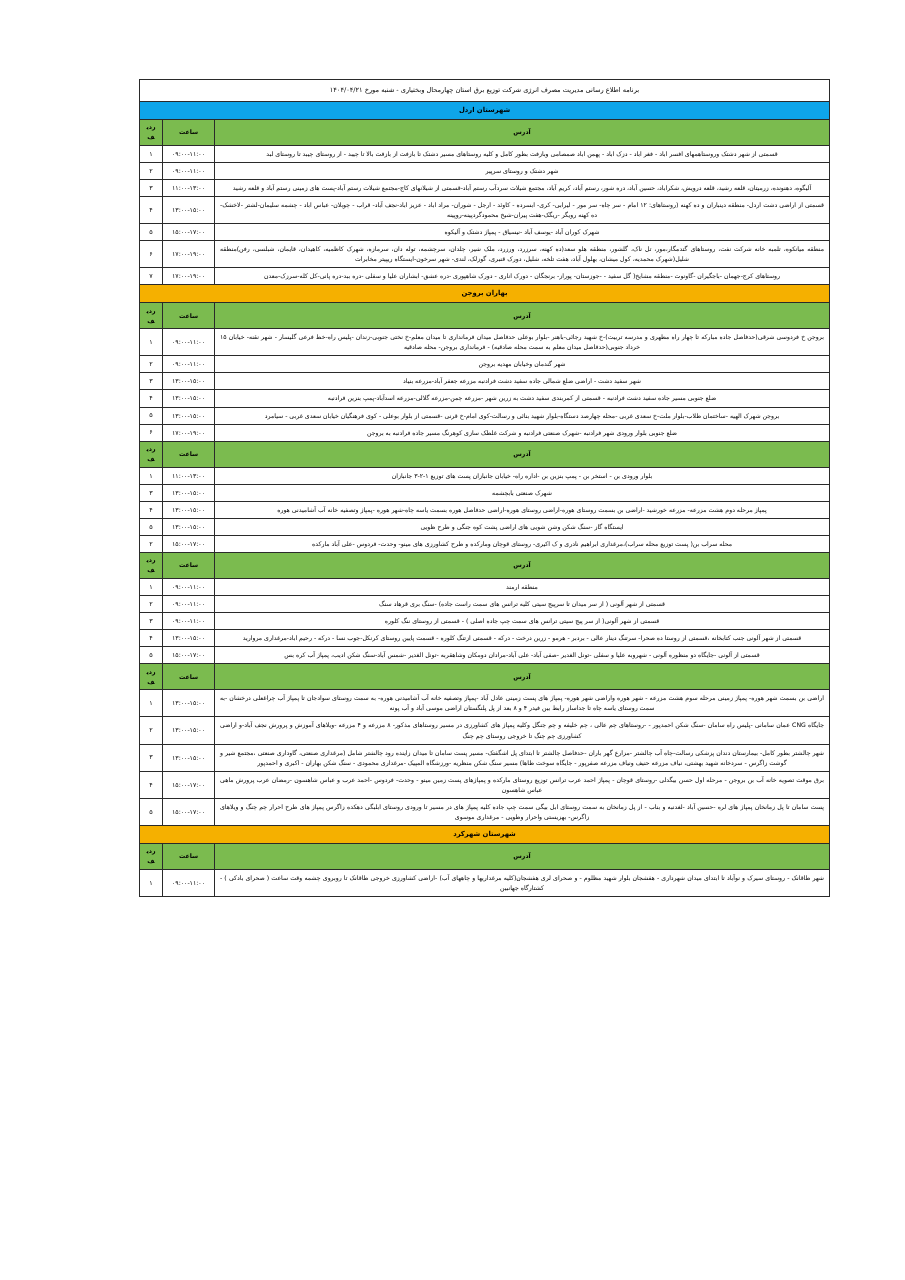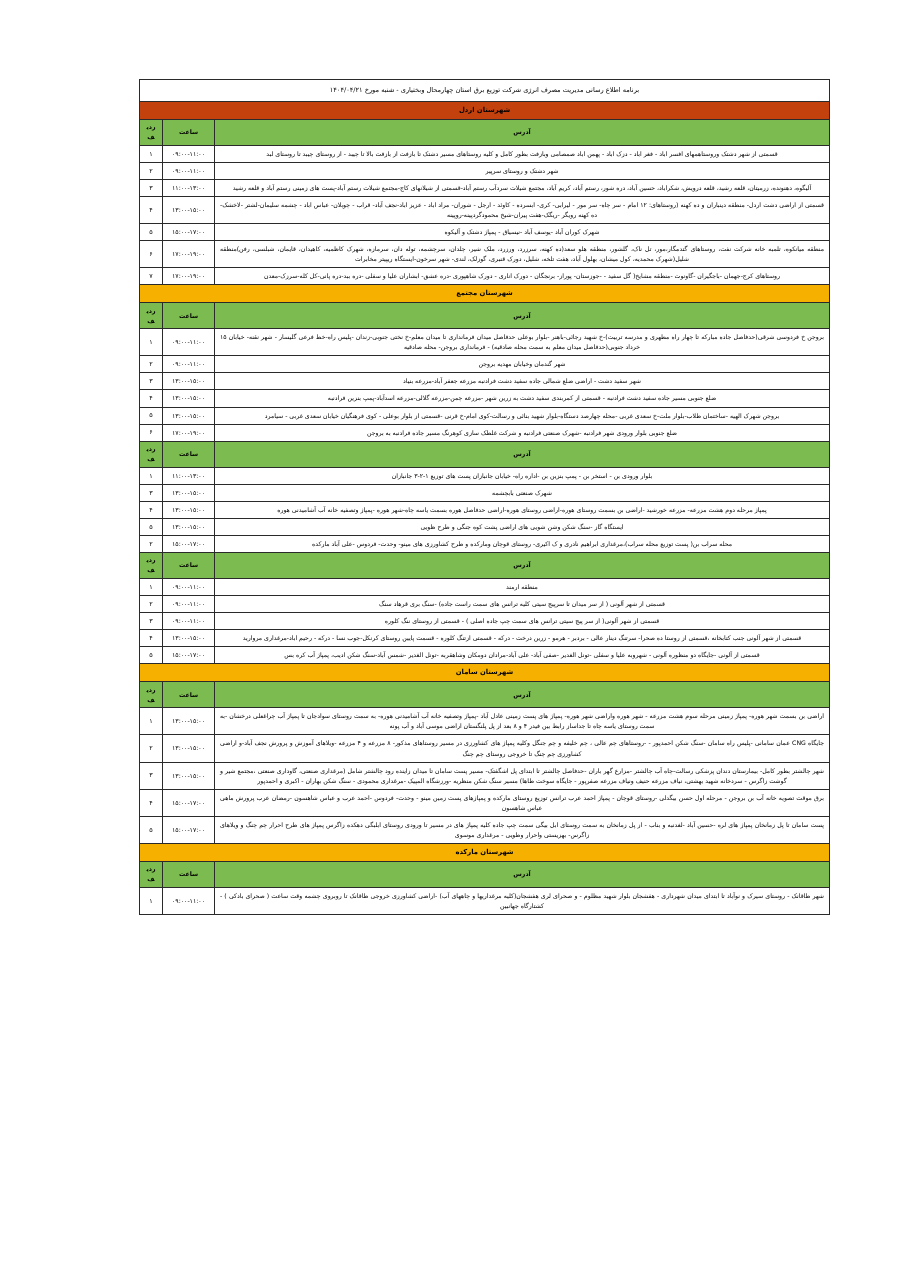--- a/index.html
+++ b/index.html
@@ -104,21 +104,21 @@
     <colgroup>
       <col class="c-addr">
       <col class="c-time">
       <col class="c-row">
     </colgroup>
     <tbody id="table-body">
         <tr class="title-row">
           <td colspan="3" style="border-color: rgb(42, 42, 42);">برنامه اطلاع رسانی مدیریت مصرف انرژی شرکت توزیع برق استان چهارمحال وبختیاری  - شنبه مورخ ۱۴۰۴/۰۴/۲۱</td>
         </tr>
         <tr class="section-row">
-          <td colspan="3" style="background: #c2410c; border-color: rgb(42, 42, 42);">شهرستان اردل</td>
+          <td colspan="3" style="background: #0ea5e9; border-color: rgb(42, 42, 42);">شهرستان اردل</td>
         </tr>
         <tr class="colhead-row">
           <td style="background: rgb(123, 187, 79); border-color: rgb(42, 42, 42);">آدرس</td>
           <td style="background: rgb(123, 187, 79); border-color: rgb(42, 42, 42);">ساعت</td>
           <td style="background: rgb(123, 187, 79); border-color: rgb(42, 42, 42);">ردیف</td>
         </tr>
         <tr class="data-row">
           <td class="addr" style="border-color: rgb(42, 42, 42);">قسمتی از شهر دشتک وروستاهمهای افسر اباد - فغر اباد - دزک اباد - پهمن اباد  صمصامی وبازفت بطور کامل و کلیه روستاهای مسیر دشتک تا بازفت از بازفت بالا تا چیبد - از روستای چیبد تا روستای لبد</td>
           <td class="time" style="border-color: rgb(42, 42, 42);">۰۹:۰۰-۱۱:۰۰</td>
           <td class="num" style="border-color: rgb(42, 42, 42);">۱</td>
@@ -147,21 +147,21 @@
           <td class="addr" style="border-color: rgb(42, 42, 42);">منطقه میانکوه، تلمبه خانه شرکت نفت، روستاهای گتدمگار،مور، تل ناک، گلشور، منطقه هلو سعد(ده کهنه، سرزرد، ورزرد، ملک شیر، چلدان، سرچشمه، توله دان، سرمازه، شهرک کاظمیه، کاهیدان، قایمان، شبلسی، رفن)منطقه شلیل(شهرک محمدیه، کول میشان، بهلول آباد، هفت تلخه، شلیل، دورک قنبری، گوزلک، لندی- شهر سرخون-ایستگاه ریپیتر مخابرات</td>
           <td class="time" style="border-color: rgb(42, 42, 42);">۱۷:۰۰-۱۹:۰۰</td>
           <td class="num" style="border-color: rgb(42, 42, 42);">۶</td>
         </tr>
         <tr class="data-row">
           <td class="addr" style="border-color: rgb(42, 42, 42);">روستاهای کرج-جهمان -باجگیران -گاونوت -منطقه مشایخ( گل سفید - -جوزستان- پوراز- برنجگان - دورک اناری - دورک شاهپوری -دره عشق- ابشاران علیا و سفلی  -دره ببد-دره پانی-کل کله-سرزک-معدن</td>
           <td class="time" style="border-color: rgb(42, 42, 42);">۱۷:۰۰-۱۹:۰۰</td>
           <td class="num" style="border-color: rgb(42, 42, 42);">۷</td>
         </tr>
         <tr class="section-row">
-          <td colspan="3" style="background: rgb(245, 176, 0); border-color: rgb(42, 42, 42);">شهرستان مجتمع</td>
+          <td colspan="3" style="background: rgb(245, 176, 0); border-color: rgb(42, 42, 42);">بهاران بروجن</td>
         </tr>
         <tr class="colhead-row">
           <td style="background: rgb(123, 187, 79); border-color: rgb(42, 42, 42);">آدرس</td>
           <td style="background: rgb(123, 187, 79); border-color: rgb(42, 42, 42);">ساعت</td>
           <td style="background: rgb(123, 187, 79); border-color: rgb(42, 42, 42);">ردیف</td>
         </tr>
         <tr class="data-row">
           <td class="addr" style="border-color: rgb(42, 42, 42);">بروجن خ فردوسی شرقی(حدفاصل جاده مبارکه تا چهار راه مطهری و مدرسه تربیت)-خ شهید رجائی-باهنر -بلوار بوعلی حدفاصل میدان فرمانداری تا میدان معلم-خ نختی جنوبی-زندان -پلیس راه-خط فرعی گلیسار - شهر نقنه- خیابان ۱۵ خرداد جنوبی(حدفاصل میدان معلم به سمت محله صادقیه) - فرمانداری بروجن- محله صادقیه</td>
           <td class="time" style="border-color: rgb(42, 42, 42);">۰۹:۰۰-۱۱:۰۰</td>
           <td class="num" style="border-color: rgb(42, 42, 42);">۱</td>
@@ -244,55 +244,52 @@
         <tr class="data-row">
           <td class="addr" style="border-color: rgb(42, 42, 42);">قسمتی از شهر آلونی جنب کتابخانه ،قسمتی از روستا  ده صحرا- سرتنگ دینار عالی - بردبر - هرمو - زرین درخت - درکه  - قسمتی ازتنگ کلوره - قسمت پایین روستای کرنکل-جوب نسا  - درکه  -  رحیم اباد-مرغداری مروارید</td>
           <td class="time" style="border-color: rgb(42, 42, 42);">۱۳:۰۰-۱۵:۰۰</td>
           <td class="num" style="border-color: rgb(42, 42, 42);">۴</td>
         </tr>
         <tr class="data-row">
           <td class="addr" style="border-color: rgb(42, 42, 42);">قسمتی از آلونی -جایگاه دو منظوره آلونی - شهروبه علیا و سفلی -تونل الغدیر -صفی آباد- علی آباد-مرادان دومکان وشاهقربه -تونل الغدیر -شمس آباد-سنگ شکن ادیب، پمپاژ آب کره بس</td>
           <td class="time" style="border-color: rgb(42, 42, 42);">۱۵:۰۰-۱۷:۰۰</td>
           <td class="num" style="border-color: rgb(42, 42, 42);">۵</td>
         </tr>
+        <tr class="colhead-row">
+          <td style="background: rgb(123, 187, 79); border-color: rgb(42, 42, 42);">آدرس</td>
+          <td style="background: rgb(123, 187, 79); border-color: rgb(42, 42, 42);">ساعت</td>
+          <td style="background: rgb(123, 187, 79); border-color: rgb(42, 42, 42);">ردیف</td>
+        </tr>
+        <tr class="data-row">
+          <td class="addr" style="border-color: rgb(42, 42, 42);">اراضی بن بسمت شهر هوره- پمپاژ زمینی مرحله سوم هشت مزرعه - شهر هوره واراضی شهر  هوره- پمپاژ های پست زمینی عادل آباد -پمپاژ وتصفیه خانه آب آشامیدنی هوره- به سمت روستای سوادجان تا پمپاژ آب چراغعلی درخشان -به سمت  روستای یاسه چاه تا جداساز رابط بین فیدر ۴ و ۸ بعد از پل پلنگستان اراضی موسی آباد و آب پونه</td>
+          <td class="time" style="border-color: rgb(42, 42, 42);">۱۳:۰۰-۱۵:۰۰</td>
+          <td class="num" style="border-color: rgb(42, 42, 42);">۱</td>
+        </tr>
+        <tr class="data-row">
+          <td class="addr" style="border-color: rgb(42, 42, 42);">جایگاه CNG عمان سامانی -پلیس راه سامان -سنگ شکن احمدپور - -روستاهای چم عالی ، چم خلیفه و چم جنگل وکلیه پمپاژ های کشاورزی در مسیر روستاهای مذکور- ۸ مزرعه و ۴ مزرعه -ویلاهای آموزش و پرورش نجف آباد-و اراضی کشاورزی چم چنگ  تا خروجی روستای چم چنگ</td>
+          <td class="time" style="border-color: rgb(42, 42, 42);">۱۳:۰۰-۱۵:۰۰</td>
+          <td class="num" style="border-color: rgb(42, 42, 42);">۲</td>
+        </tr>
+        <tr class="data-row">
+          <td class="addr" style="border-color: rgb(42, 42, 42);">شهر چالشتر بطور کامل- بیمارستان دندان پزشکی رسالت-چاه آب چالشتر -مزارع گهر باران -حدفاصل چالشتر تا ابتدای پل اشگفتک- مسیر پست سامان تا میدان زاینده رود چالشتر شامل (مرغداری صنعتی، گاوداری صنعتی ،مجتمع شیر و گوشت زاگرس - سردخانه شهید بهشتی، نیاف مزرعه حنیف ونیاف مزرعه صفرپور - جایگاه سوخت طاها)  مسیر سنگ شکن منظریه -ورزشگاه المپیک -مرغداری محمودی - سنگ شکن بهاران - اکبری و احمدپور</td>
+          <td class="time" style="border-color: rgb(42, 42, 42);">۱۳:۰۰-۱۵:۰۰</td>
+          <td class="num" style="border-color: rgb(42, 42, 42);">۳</td>
+        </tr>
+        <tr class="data-row">
+          <td class="addr" style="border-color: rgb(42, 42, 42);">برق موقت تصویه خانه آب بن بروجن - مرحله اول حسن بیگدلی -روستای قوچان - پمپاژ احمد عرب ترانس توزیع روستای مارکده و پمپاژهای پست زمین مینو - وحدت- فردوس -احمد عرب و عباس شاهسون -رمضان عرب پرورش ماهی عباس شاهسون</td>
+          <td class="time" style="border-color: rgb(42, 42, 42);">۱۵:۰۰-۱۷:۰۰</td>
+          <td class="num" style="border-color: rgb(42, 42, 42);">۴</td>
+        </tr>
+        <tr class="data-row">
+          <td class="addr" style="border-color: rgb(42, 42, 42);">پست سامان تا پل زمانخان  پمپاژ های لره -حسین آباد -لغدنبه و بناب  - از پل زمانخان به سمت روستای  ابل بیگی سمت چپ جاده کلیه پمپاژ های در مسیر تا ورودی روستای ابلبگی دهکده زاگرس پمپاژ های طرح احرار چم چنگ و ویلاهای زاگرس- بهزیستی واحرار وطویی - مرغداری موسوی</td>
+          <td class="time" style="border-color: rgb(42, 42, 42);">۱۵:۰۰-۱۷:۰۰</td>
+          <td class="num" style="border-color: rgb(42, 42, 42);">۵</td>
+        </tr>
         <tr class="section-row">
-          <td colspan="3" style="background: rgb(245, 176, 0); border-color: rgb(42, 42, 42);">شهرستان سامان</td>
-        </tr>
-        <tr class="colhead-row">
-          <td style="background: rgb(123, 187, 79); border-color: rgb(42, 42, 42);">آدرس</td>
-          <td style="background: rgb(123, 187, 79); border-color: rgb(42, 42, 42);">ساعت</td>
-          <td style="background: rgb(123, 187, 79); border-color: rgb(42, 42, 42);">ردیف</td>
-        </tr>
-        <tr class="data-row">
-          <td class="addr" style="border-color: rgb(42, 42, 42);">اراضی بن بسمت شهر هوره- پمپاژ زمینی مرحله سوم هشت مزرعه - شهر هوره واراضی شهر  هوره- پمپاژ های پست زمینی عادل آباد -پمپاژ وتصفیه خانه آب آشامیدنی هوره- به سمت روستای سوادجان تا پمپاژ آب چراغعلی درخشان -به سمت  روستای یاسه چاه تا جداساز رابط بین فیدر ۴ و ۸ بعد از پل پلنگستان اراضی موسی آباد و آب پونه</td>
-          <td class="time" style="border-color: rgb(42, 42, 42);">۱۳:۰۰-۱۵:۰۰</td>
-          <td class="num" style="border-color: rgb(42, 42, 42);">۱</td>
-        </tr>
-        <tr class="data-row">
-          <td class="addr" style="border-color: rgb(42, 42, 42);">جایگاه CNG عمان سامانی -پلیس راه سامان -سنگ شکن احمدپور - -روستاهای چم عالی ، چم خلیفه و چم جنگل وکلیه پمپاژ های کشاورزی در مسیر روستاهای مذکور- ۸ مزرعه و ۴ مزرعه -ویلاهای آموزش و پرورش نجف آباد-و اراضی کشاورزی چم چنگ  تا خروجی روستای چم چنگ</td>
-          <td class="time" style="border-color: rgb(42, 42, 42);">۱۳:۰۰-۱۵:۰۰</td>
-          <td class="num" style="border-color: rgb(42, 42, 42);">۲</td>
-        </tr>
-        <tr class="data-row">
-          <td class="addr" style="border-color: rgb(42, 42, 42);">شهر چالشتر بطور کامل- بیمارستان دندان پزشکی رسالت-چاه آب چالشتر -مزارع گهر باران -حدفاصل چالشتر تا ابتدای پل اشگفتک- مسیر پست سامان تا میدان زاینده رود چالشتر شامل (مرغداری صنعتی، گاوداری صنعتی ،مجتمع شیر و گوشت زاگرس - سردخانه شهید بهشتی، نیاف مزرعه حنیف ونیاف مزرعه صفرپور - جایگاه سوخت طاها)  مسیر سنگ شکن منظریه -ورزشگاه المپیک -مرغداری محمودی - سنگ شکن بهاران - اکبری و احمدپور</td>
-          <td class="time" style="border-color: rgb(42, 42, 42);">۱۳:۰۰-۱۵:۰۰</td>
-          <td class="num" style="border-color: rgb(42, 42, 42);">۳</td>
-        </tr>
-        <tr class="data-row">
-          <td class="addr" style="border-color: rgb(42, 42, 42);">برق موقت تصویه خانه آب بن بروجن - مرحله اول حسن بیگدلی -روستای قوچان - پمپاژ احمد عرب ترانس توزیع روستای مارکده و پمپاژهای پست زمین مینو - وحدت- فردوس -احمد عرب و عباس شاهسون -رمضان عرب پرورش ماهی عباس شاهسون</td>
-          <td class="time" style="border-color: rgb(42, 42, 42);">۱۵:۰۰-۱۷:۰۰</td>
-          <td class="num" style="border-color: rgb(42, 42, 42);">۴</td>
-        </tr>
-        <tr class="data-row">
-          <td class="addr" style="border-color: rgb(42, 42, 42);">پست سامان تا پل زمانخان  پمپاژ های لره -حسین آباد -لغدنبه و بناب  - از پل زمانخان به سمت روستای  ابل بیگی سمت چپ جاده کلیه پمپاژ های در مسیر تا ورودی روستای ابلبگی دهکده زاگرس پمپاژ های طرح احرار چم چنگ و ویلاهای زاگرس- بهزیستی واحرار وطویی - مرغداری موسوی</td>
-          <td class="time" style="border-color: rgb(42, 42, 42);">۱۵:۰۰-۱۷:۰۰</td>
-          <td class="num" style="border-color: rgb(42, 42, 42);">۵</td>
-        </tr>
-        <tr class="section-row">
-          <td colspan="3" style="background: rgb(245, 176, 0); border-color: rgb(42, 42, 42);">شهرستان مارکده</td>
+          <td colspan="3" style="background: rgb(245, 176, 0); border-color: rgb(42, 42, 42);">شهرستان شهرکرد</td>
         </tr>
         <tr class="colhead-row">
           <td style="background: rgb(123, 187, 79); border-color: rgb(42, 42, 42);">آدرس</td>
           <td style="background: rgb(123, 187, 79); border-color: rgb(42, 42, 42);">ساعت</td>
           <td style="background: rgb(123, 187, 79); border-color: rgb(42, 42, 42);">ردیف</td>
         </tr>
         <tr class="data-row">
           <td class="addr" style="border-color: rgb(42, 42, 42);">شهر طاقانک  - روستای سیرک و نوآباد تا ابتدای میدان شهرداری - هفشجان بلوار شهید مظلوم -  و صحرای لری هفشجان(کلیه مرغداریها و چاههای آب) -اراضی کشاورزی خروجی طاقانک تا روبروی چشمه وقت ساعت ( صحرای بادکی ) - کشتارگاه جهانبین</td>
           <td class="time" style="border-color: rgb(42, 42, 42);">۰۹:۰۰-۱۱:۰۰</td>
           <td class="num" style="border-color: rgb(42, 42, 42);">۱</td>

